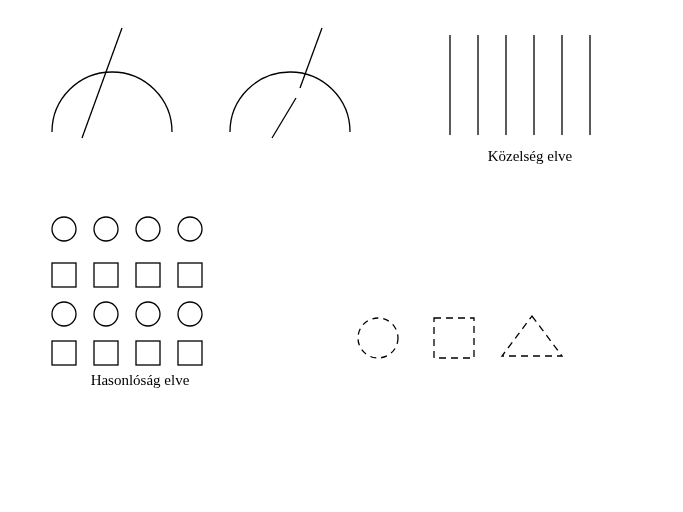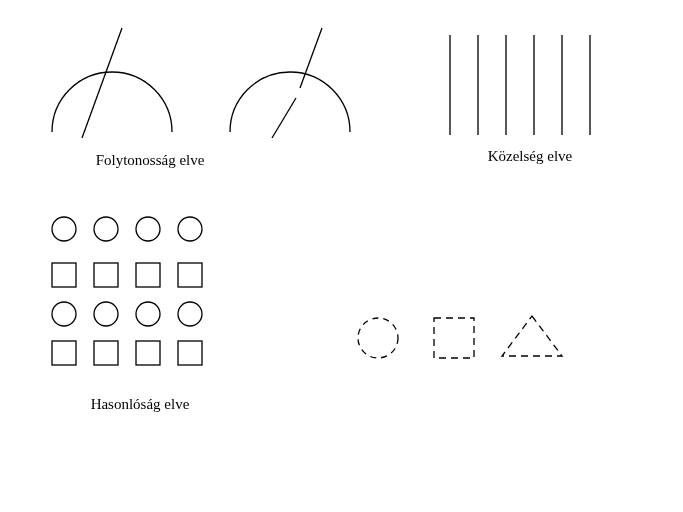--- a/index.html
+++ b/index.html
@@ -35,39 +35,38 @@
   
   #panel-continuity    { left: 40px;  top: 20px;  width: 220px; height: 130px; }
   #cap-continuity      { left: 40px;  top: 152px; width: 220px; }
 
   #panel-continuity2   { left: 230px; top: 20px;  width: 220px; height: 130px; }
 
   #panel-proximity     { left: 440px; top: 30px;  width: 180px; height: 110px; }
   #cap-proximity       { left: 430px; top: 148px; width: 200px; }
 
   #panel-similarity    { left: 50px;  top: 215px; width: 175px; height: 150px; }
-  #cap-similarity      { left: 40px;  top: 372px; width: 200px; margin-top: 24px; }
+  #cap-similarity      { left: 40px;  top: 372px; width: 200px; }
 
   #panel-closure       { left: 350px; top: 310px; width: 230px; height: 60px; }
   #cap-closure         { left: 355px; top: 372px; width: 210px; }
 
   svg { display: block; overflow: visible; }
 </style>
 </head>
 <body>
 
 <div class="frame">
 
   <div class="panel" id="panel-continuity">
     <svg width="220" height="130" viewBox="0 0 220 130">
       <path d="M 12 112 A 60 60 0 0 1 132 112" fill="none" stroke="#000000" stroke-width="1.3"></path>
       <line x1="82" y1="8" x2="42" y2="118" stroke="#000000" stroke-width="1.3"></line>
     </svg>
   </div>
-  <div class="caption" id="cap-continuity">Folytonosság elve</div>
 
   <div class="panel" id="panel-continuity2">
     <svg width="220" height="130" viewBox="0 0 220 130">
       <path d="M 0 112 A 60 60 0 0 1 120 112" fill="none" stroke="#000000" stroke-width="1.3"></path>
       <line x1="92" y1="8" x2="70" y2="68" stroke="#000000" stroke-width="1.3"></line>
       <line x1="66" y1="78" x2="42" y2="118" stroke="#000000" stroke-width="1.3"></line>
     </svg>
   </div>
 
   <div class="panel" id="panel-proximity">

